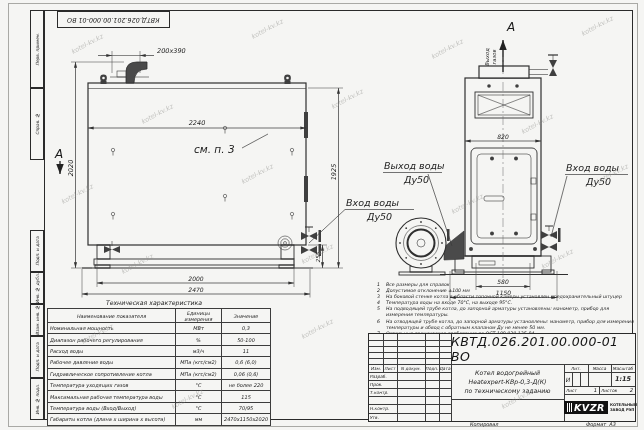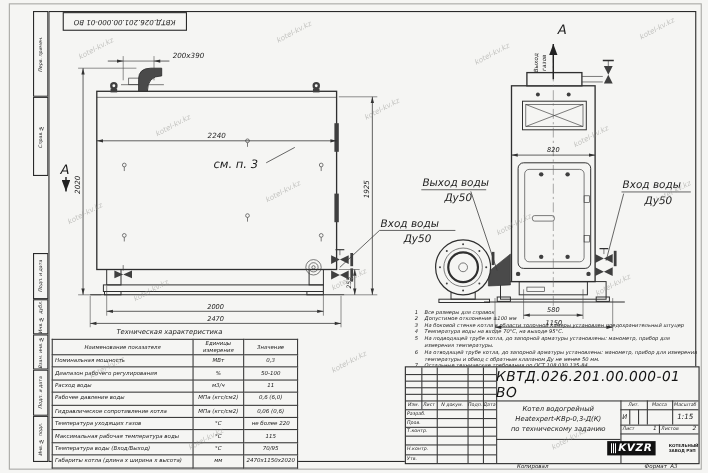--- a/index.html
+++ b/index.html
@@ -38,21 +38,21 @@
   .note .nn{width:9px;flex:none;}
   .note .ntx{flex:1;}
   
   .tb{position:absolute;left:368px;top:333px;width:266px;height:87px;border:1.6px solid #2a2a2a;box-sizing:content-box;background:#f5f5f3;z-index:10;}
   .tb .vl{position:absolute;width:0;border-left:0.9px solid #3c3c3c;}
   .tb .hl{position:absolute;height:0;border-top:0.9px solid #3c3c3c;}
   .tb .cell{position:absolute;font-size:4.3px;font-style:italic;color:#1c1c1c;display:flex;align-items:center;white-space:nowrap;}
   .tb .cc{justify-content:center;text-align:center;}
   .docnum{position:absolute;left:82px;top:0;width:184px;height:30px;display:flex;align-items:center;justify-content:center;font-size:12.5px;font-style:italic;font-weight:500;letter-spacing:0.4px;color:#141414;}
   .pname{position:absolute;left:82px;top:30px;width:113px;height:35px;display:flex;flex-direction:column;align-items:center;justify-content:center;font-size:6.2px;font-style:italic;color:#1c1c1c;line-height:9px;text-align:center;}
-  .logo{position:absolute;left:195px;top:60px;width:71px;height:27px;display:flex;align-items:center;justify-content:flex-end;gap:12px;}
+  .logo{position:absolute;left:195px;top:60px;width:71px;height:27px;display:flex;align-items:center;justify-content:flex-start;gap:2px;}
   .logo .kv{background:#111;color:#fff;font-weight:bold;font-style:italic;font-size:9.5px;padding:1px 3px 1.5px 3px;letter-spacing:0.5px;display:flex;align-items:center;gap:2px;}
   .logo .bars{display:inline-block;width:5px;height:9px;background:repeating-linear-gradient(90deg,#fff 0,#fff 1px,#111 1px,#111 2px);}
   .logo .org{display:flex;flex-direction:column;font-size:3.7px;font-weight:bold;color:#222;line-height:4.4px;}
   .botmarg{position:absolute;top:421px;font-size:5px;font-style:italic;color:#222;z-index:10;display:flex;gap:3px;}
   
   .wms{position:absolute;inset:0;z-index:50;pointer-events:none;}
   .wm{position:absolute;font-size:6.5px;font-style:italic;color:#90908c;opacity:0.5;transform:rotate(-28deg);white-space:nowrap;}
 </style>
 </head>
 <body>
@@ -456,21 +456,21 @@
     <div class="pname">
       <div>Котел водогрейный</div>
       <div>Heatexpert-КВр-0,3-Д(К)</div>
       <div>по техническому заданию</div>
     </div>
 
     <div class="cell cc" style="left:195px;top:30px;width:24px;height:8px;">Лит.</div>
     <div class="cell cc" style="left:219px;top:30px;width:23px;height:8px;">Масса</div>
     <div class="cell cc" style="left:242px;top:30px;width:24px;height:8px;">Масштаб</div>
     <div class="cell cc" style="left:195px;top:38px;width:8px;height:14px;font-size:6px;">И</div>
-    <div class="cell cc" style="left:242px;top:38px;width:24px;height:14px;font-size:6.5px;">1:15</div>
+    <div class="cell cc" style="left:242px;top:38px;width:24px;height:14px;font-size:6.5px;font-weight:bold;">1:15</div>
 
     <div class="cell" style="left:197px;top:52px;width:31px;height:8px;justify-content:space-between;padding-right:3px;">
       <span>Лист</span>
       <span style="font-size:5.3px;">1</span>
     </div>
     <div class="cell" style="left:232px;top:52px;width:32px;height:8px;justify-content:space-between;padding-right:3px;">
       <span>Листов</span>
       <span style="font-size:5.3px;">2</span>
     </div>
 

